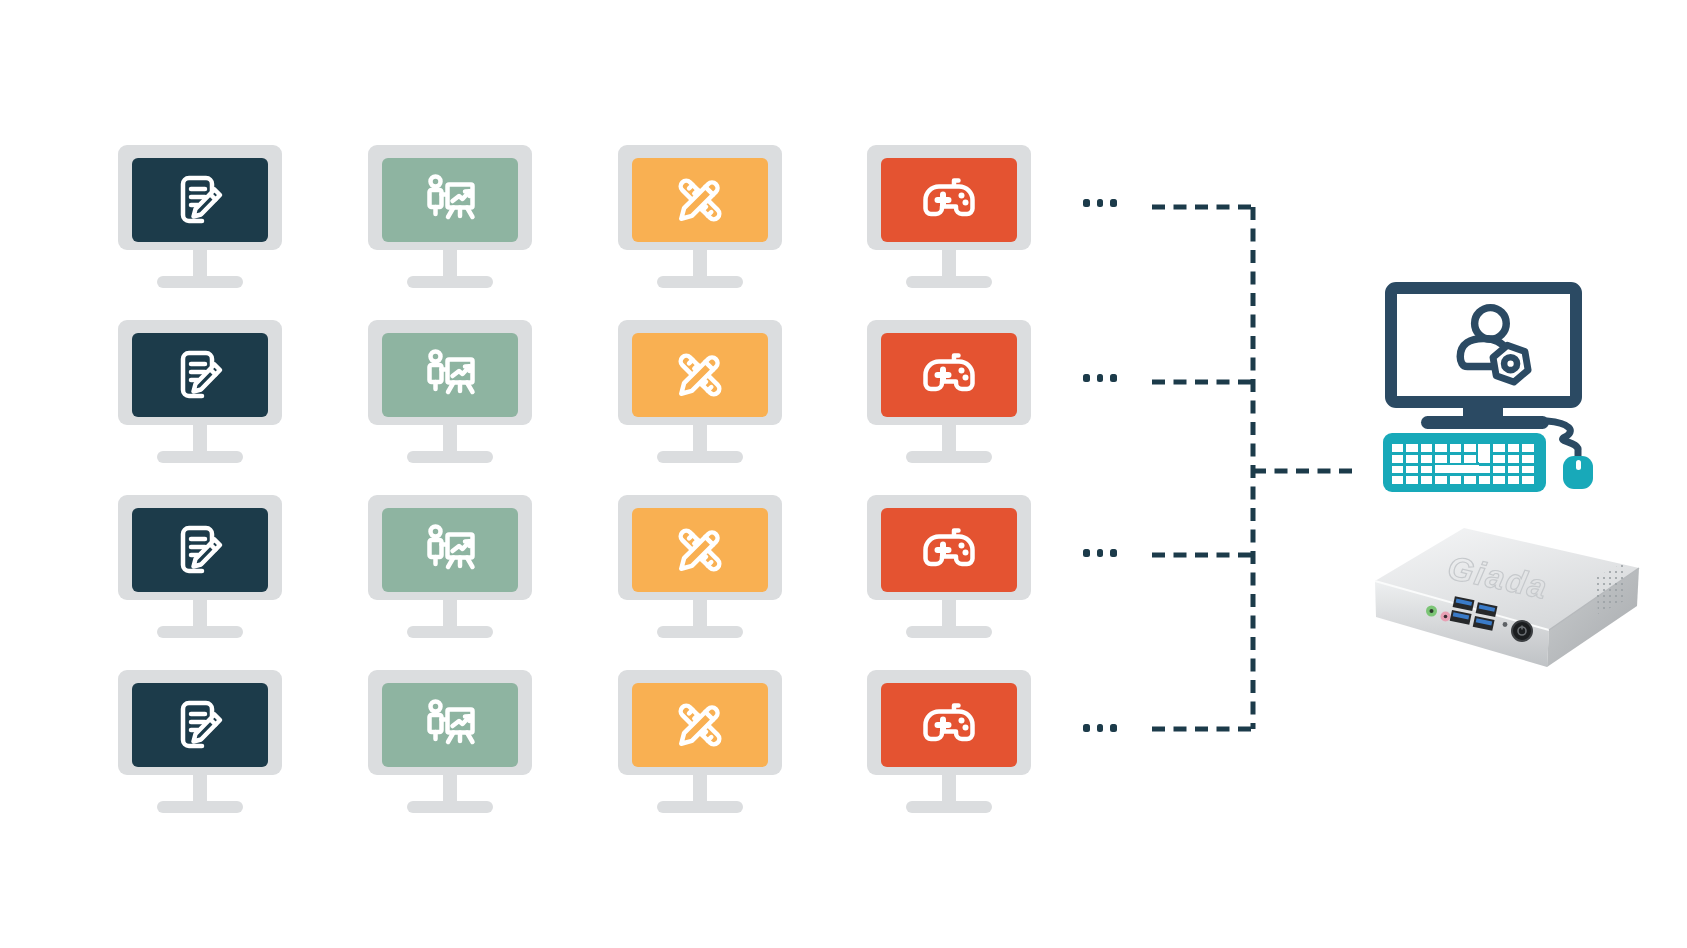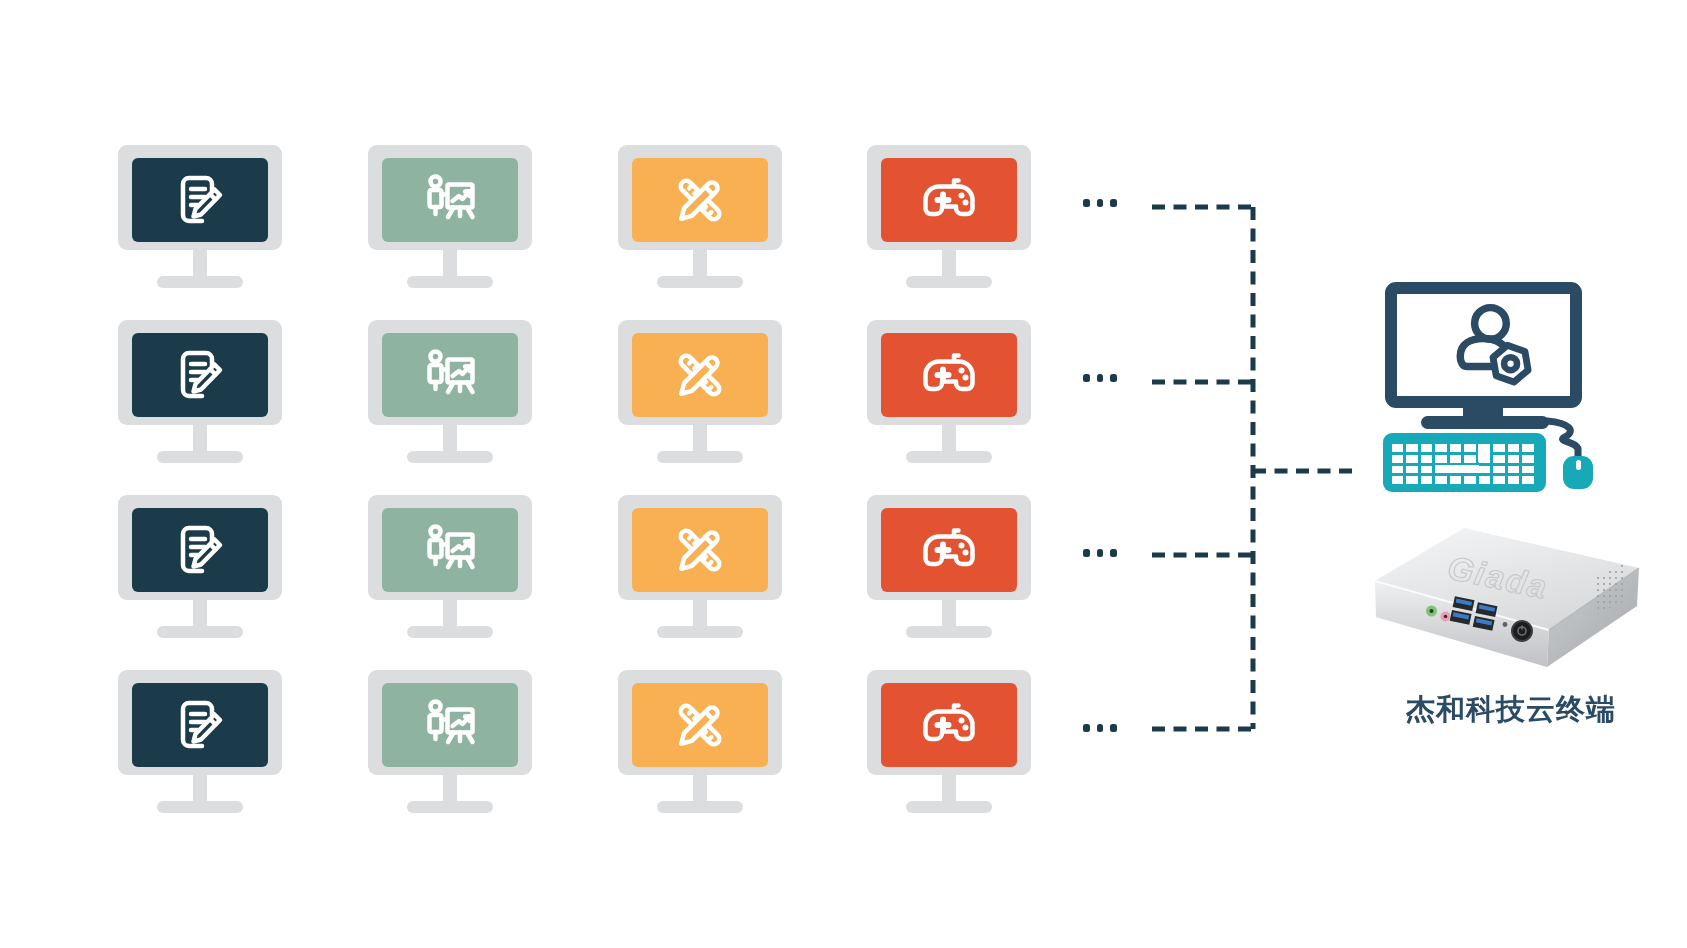--- a/index.html
+++ b/index.html
@@ -395,14 +395,13 @@
 
   <div class="h-keyboard">
     <div class="h-keys"></div>
     <div class="h-keys h-key-space" style="background:#fff"></div>
     <div class="h-keys h-key-tall" style="background:#fff"></div>
   </div>
   <div class="h-mouse">
     <div class="h-mouse-slit"></div>
   </div>
 
-  <div class="h-label">杰和科技云终端</div>
 </div>
 
 </body></html>

